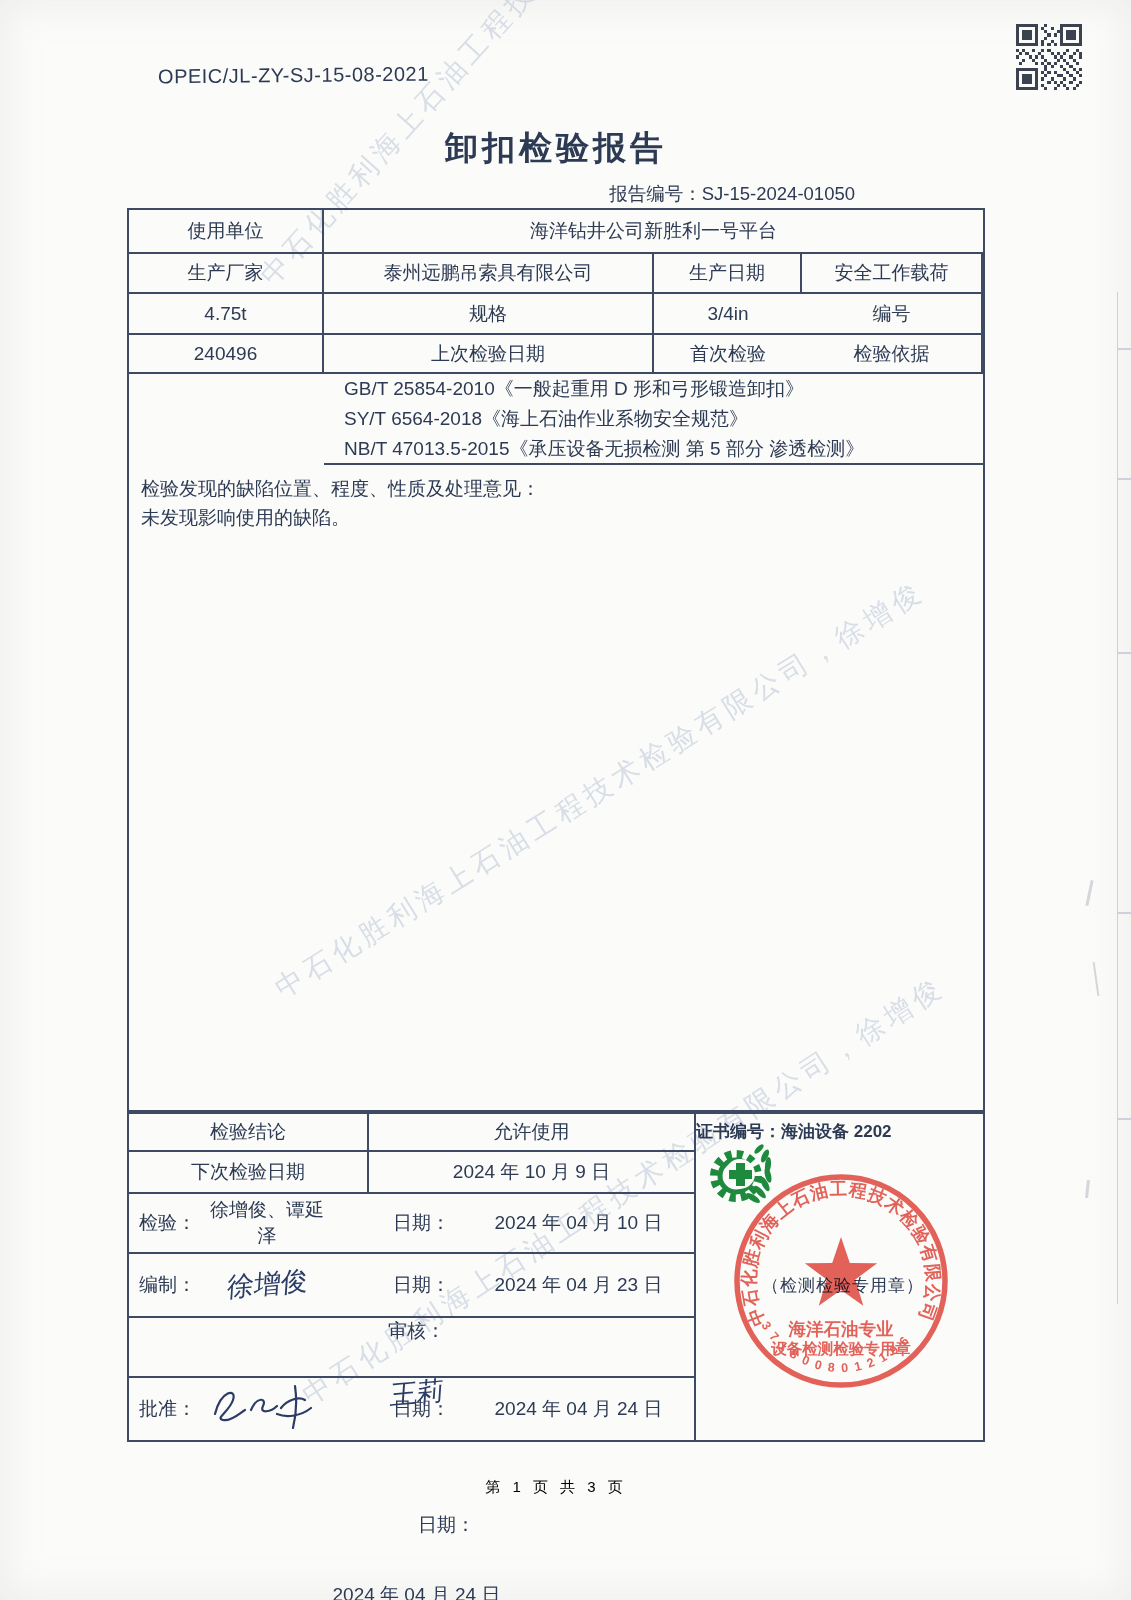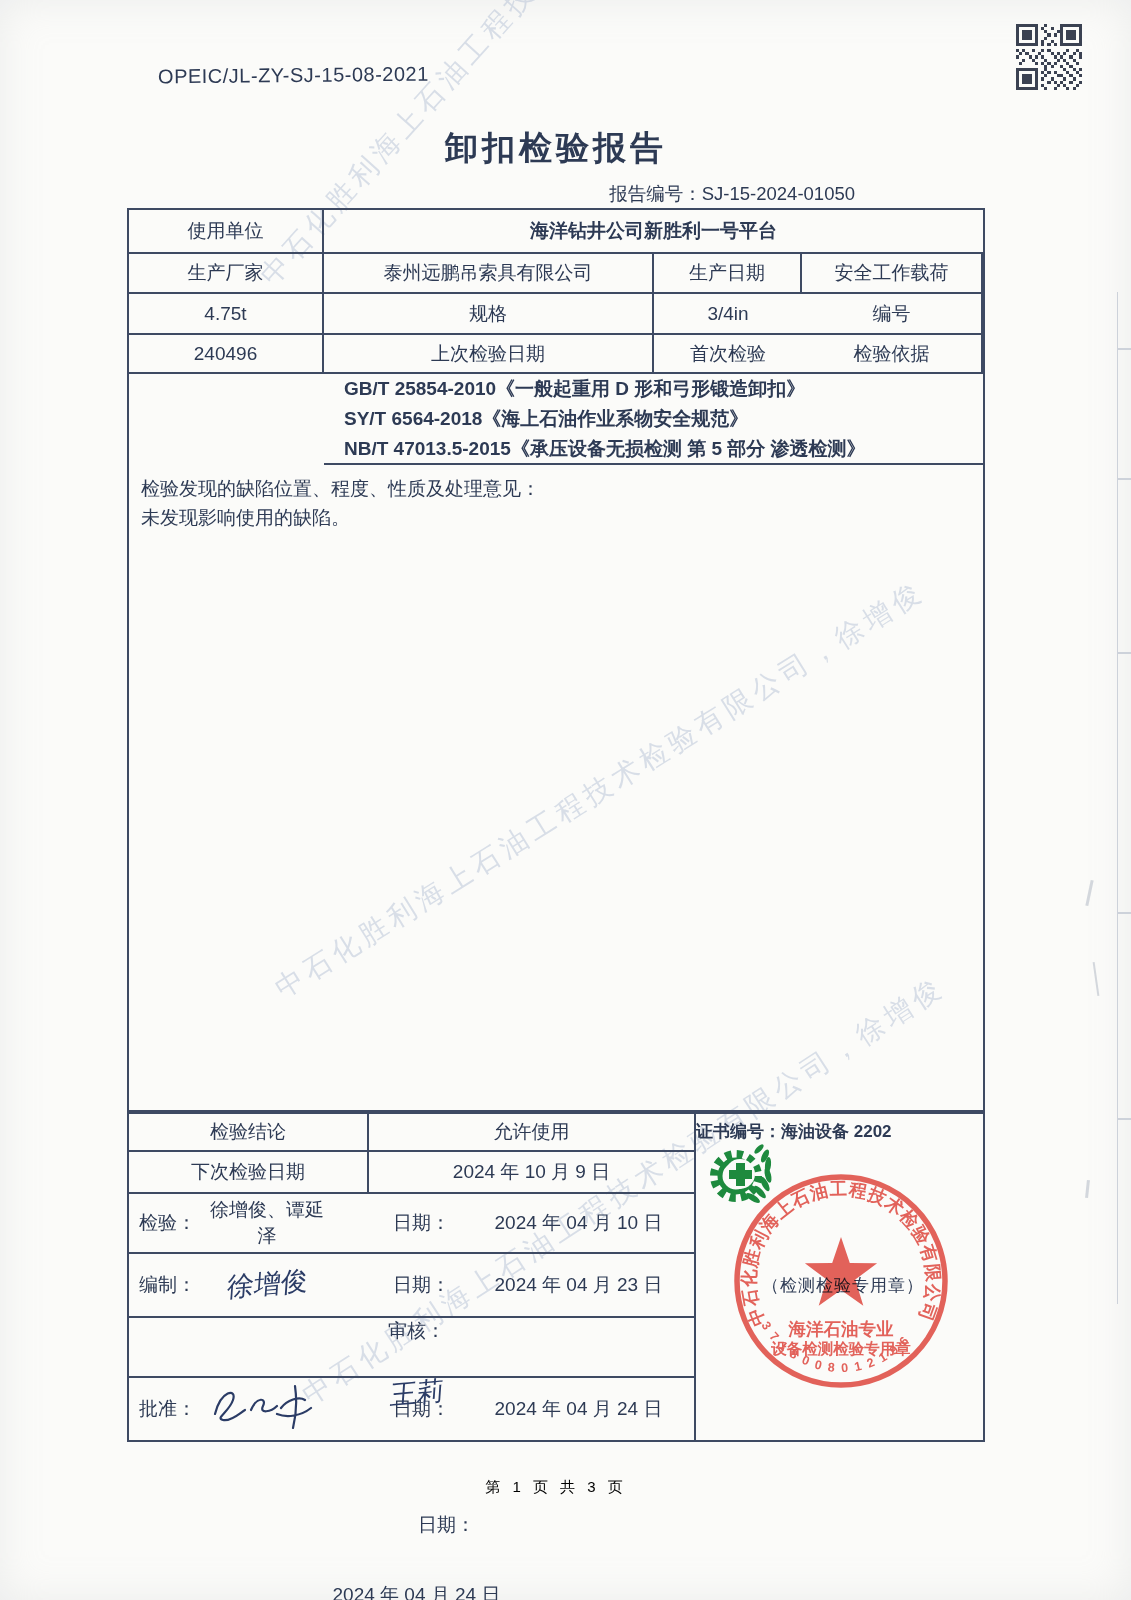--- a/index.html
+++ b/index.html
@@ -21,21 +21,21 @@
              box-sizing:border-box;font-size:18.5px;z-index:1;}
   
   .tbl{position:absolute;left:127px;border:2px solid #3e4a63;z-index:1;box-sizing:border-box;background:transparent;}
   .t1{top:208px;width:858px;height:904px;display:grid;grid-template-columns:195px 330px 148px 181px;
       grid-template-rows:44px 40px 41px 39px 91px 645px;}
   .t2{top:1112px;width:858px;height:330px;display:grid;grid-template-columns:240px 327px 287px;
       grid-template-rows:38px 42px 60px 64px 60px 62px;}
   .c{box-sizing:border-box;border-right:2px solid #3e4a63;border-bottom:2px solid #3e4a63;
      display:flex;align-items:center;justify-content:center;font-size:19px;}
   .nr{border-right:none!important;} .nb{border-bottom:none!important;}
-  .span3{grid-column:2/5;font-weight:bold;} .span4{grid-column:1/5;} .span2{grid-column:1/3;}
+  .span3{grid-column:2/5;} .span4{grid-column:1/5;} .span2{grid-column:1/3;}
   .basis{flex-direction:column;align-items:flex-start;justify-content:space-between;padding-left:20px;line-height:30px;}
   .defects{align-items:flex-start;justify-content:flex-start;flex-direction:column;padding:9px 12px;line-height:29px;}
   .sig{display:flex;align-items:center;padding-left:10px;box-sizing:border-box;border-bottom:2px solid #3e4a63;
        border-right:2px solid #3e4a63;font-size:19px;}
   .sig .lbl{flex:0 0 62px;}
   .sig .name{flex:0 0 132px;text-align:center;line-height:26px;}
   .sig .dlbl{flex:0 0 70px;margin-left:60px;}
   .sig .date{flex:1;text-align:center;}
   .hw{display:inline-block;font-size:27px;color:#2b3c66;transform:rotate(-5deg) skewX(-9deg);
       font-family:"DejaVu Serif","Liberation Serif",serif;}

